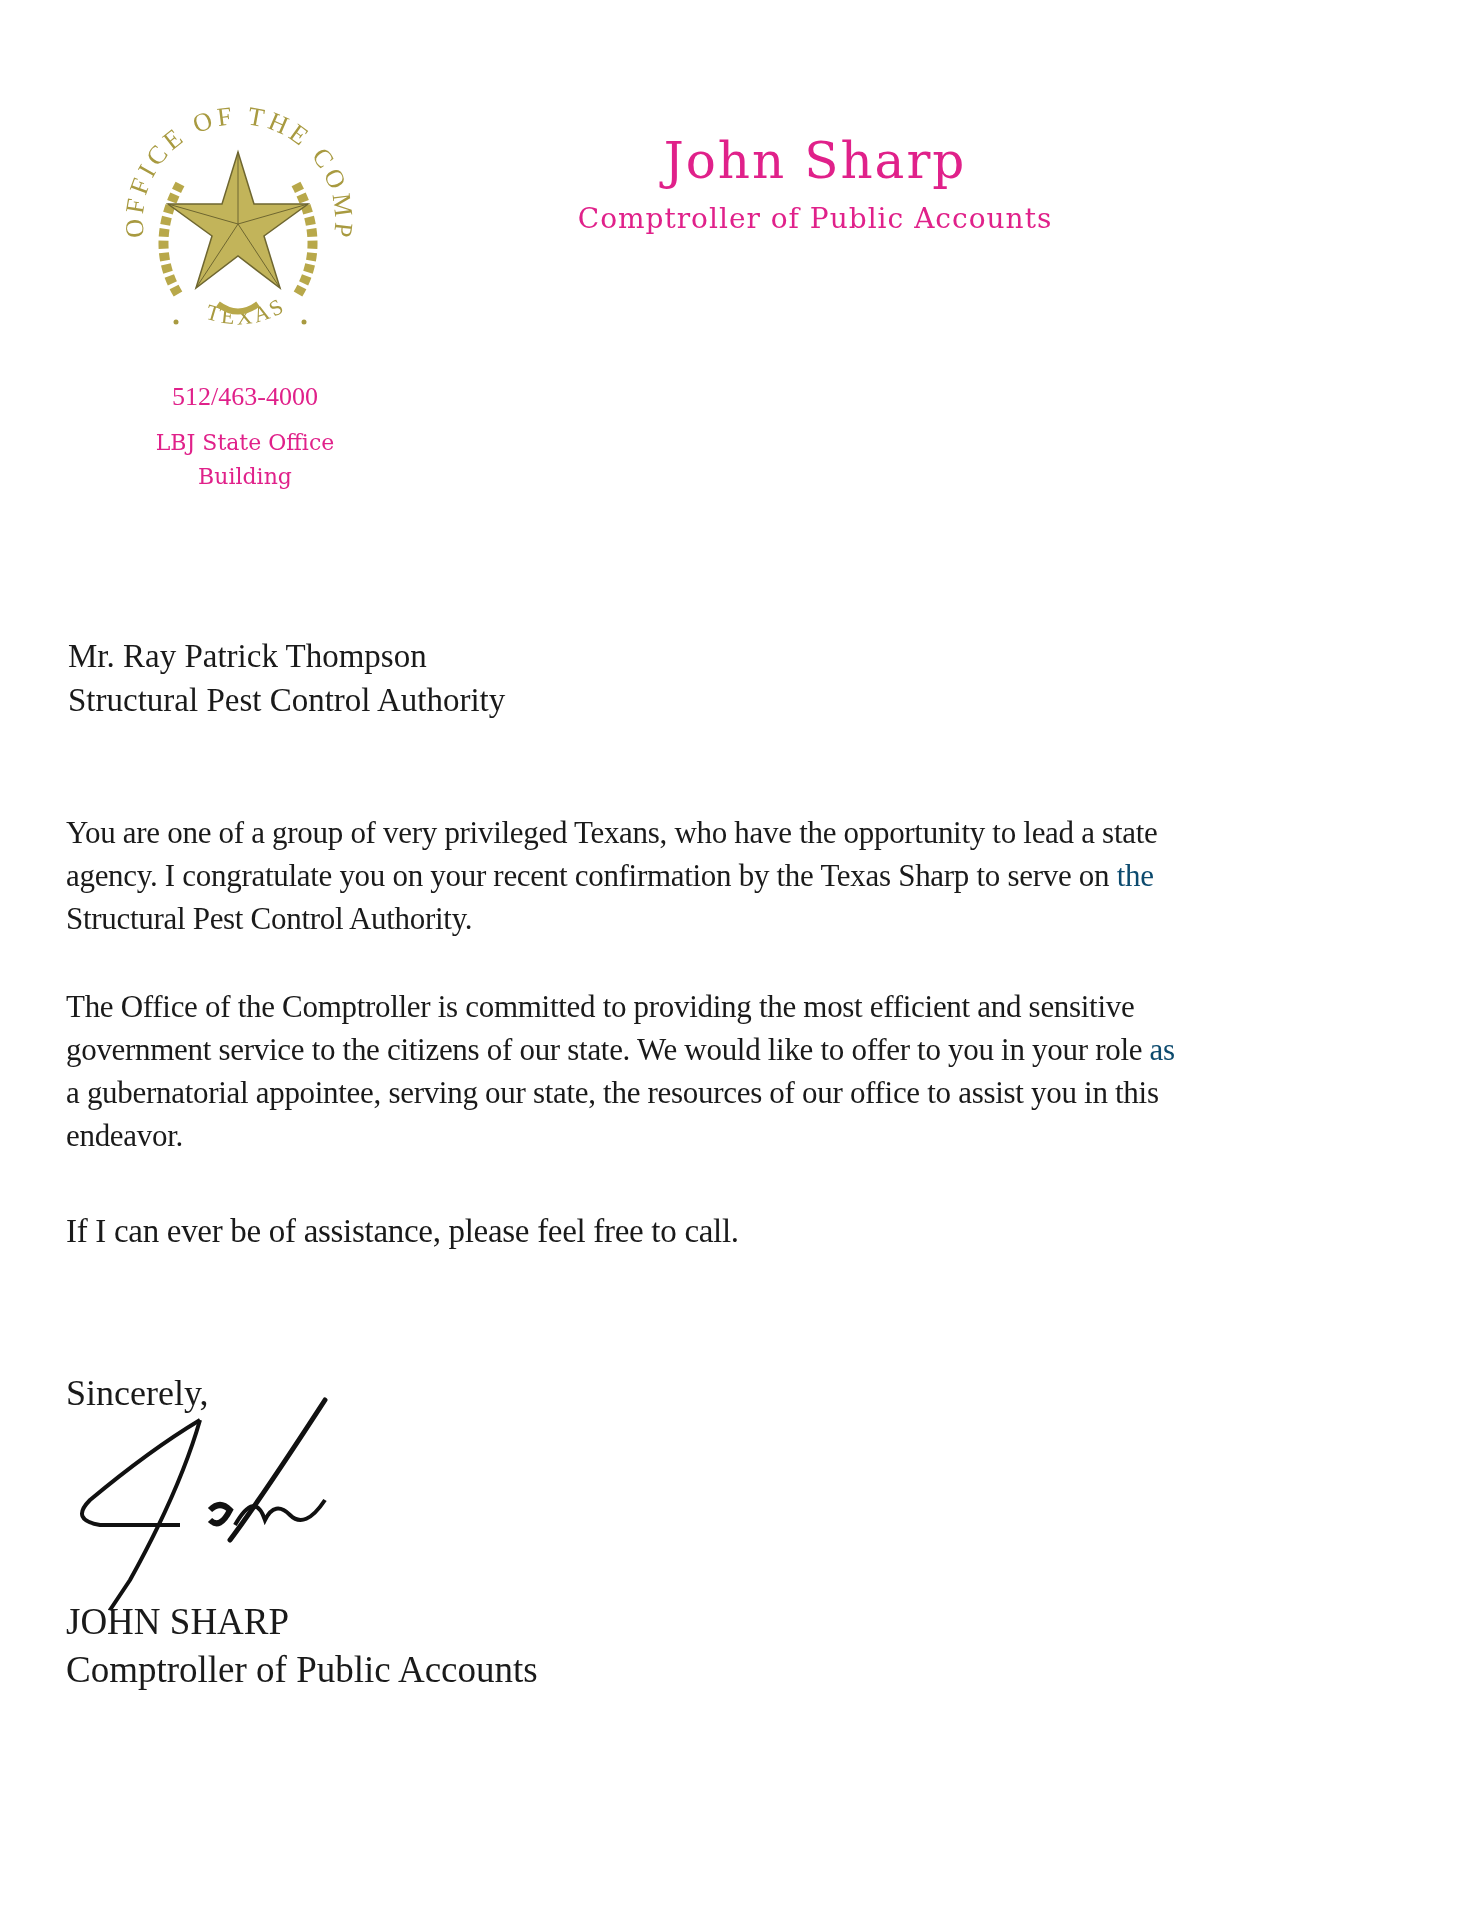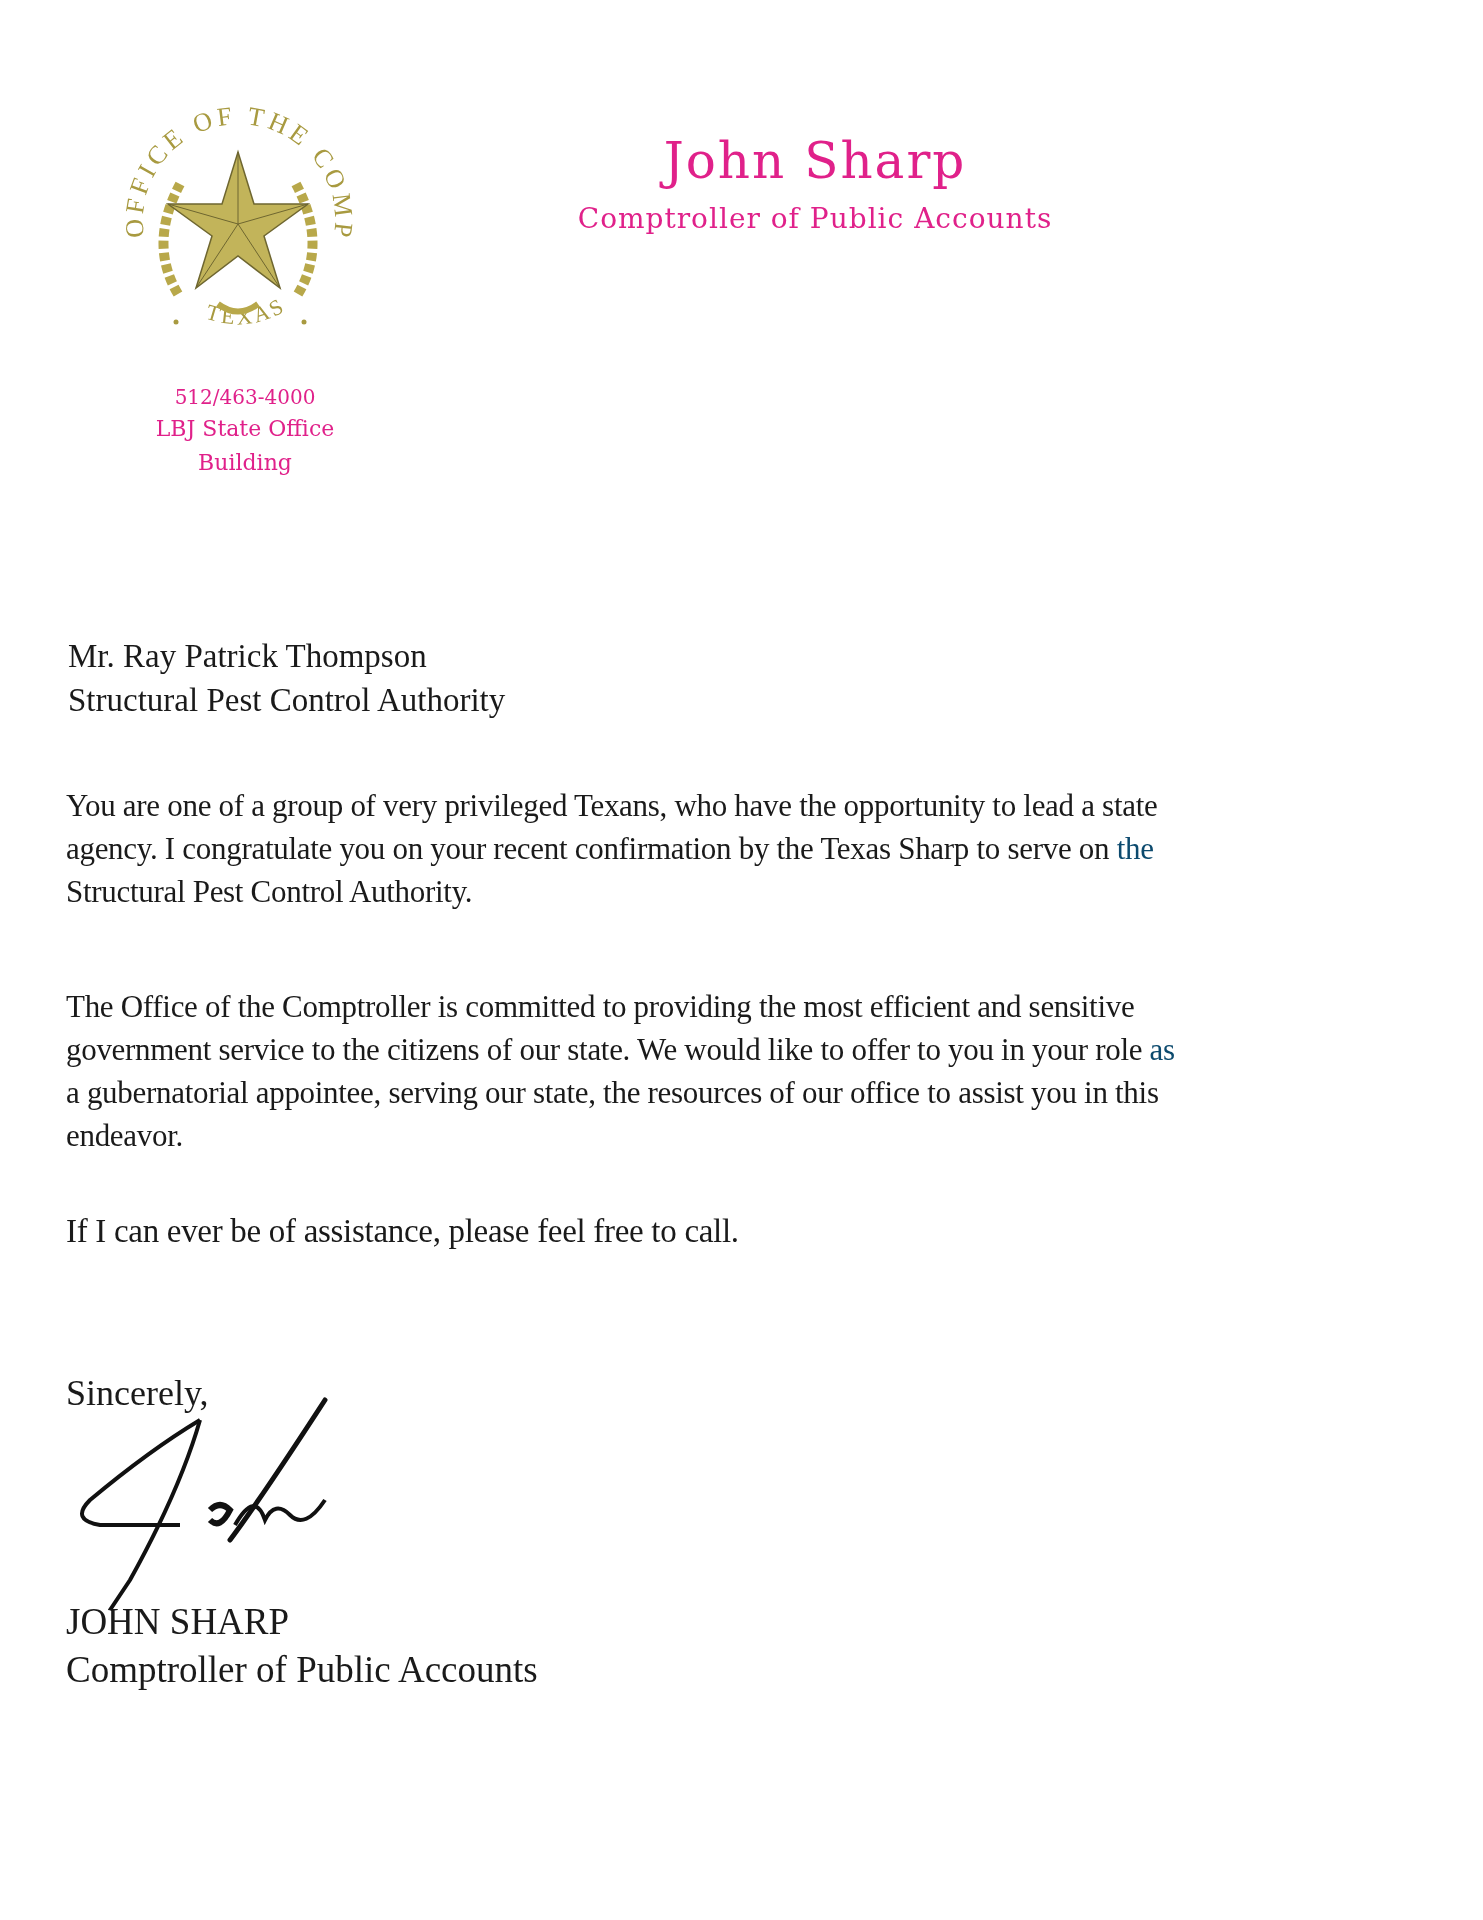--- a/index.html
+++ b/index.html
@@ -6,26 +6,26 @@
     body { width: 1483px; height: 1920px; position: relative; overflow: hidden;
            font-family: "Liberation Serif", "DejaVu Serif", serif; color: #1a1a1a; }
     .seal { position: absolute; left: 118px; top: 104px; width: 240px; height: 250px; }
     .letterhead { position: absolute; left: 530px; top: 130px; width: 570px; text-align: center;
                   color: #e0218a; font-family: "DejaVu Serif", "Liberation Serif", serif; }
     .lh-name { font-size: 50px; letter-spacing: 2px; line-height: 62px; }
     .lh-title { font-size: 28px; letter-spacing: 1px; line-height: 46px; margin-top: 4px; }
     .lh-city { font-size: 28px; letter-spacing: 1px; line-height: 44px; }
     .side { position: absolute; left: 110px; top: 382px; width: 270px; text-align: center;
             color: #e0218a; font-family: "DejaVu Serif", "Liberation Serif", serif; }
-    .side .phone { font-size: 20px; line-height: 30px; margin-bottom: 0; }
+    .side .phone { font-size: 26px; line-height: 30px; margin-bottom: 14px; font-family: Liberation Serif, serif; }
     .side .bldg { font-size: 22px; line-height: 34px; }
     .addressee { position: absolute; left: 68px; top: 634px; font-size: 33px; line-height: 44px; }
     .para { position: absolute; left: 66px; width: 1360px; font-size: 31px; line-height: 43px;
             letter-spacing: -0.3px; }
-    .p1 { top: 784px; }
+    .p1 { top: 811px; }
     .p2 { top: 985px; }
     .p3 { top: 1210px; font-size: 33px; }
     .closing { position: absolute; left: 66px; top: 1372px; font-size: 36px; }
     .signature { position: absolute; left: 60px; top: 1380px; width: 300px; height: 240px; }
     .signer { position: absolute; left: 66px; top: 1598px; font-size: 37px; line-height: 48px; }
     .accent { color: #0c4a6e; margin-top: 8px; }
   </style>
 </head>
 <body>
 

